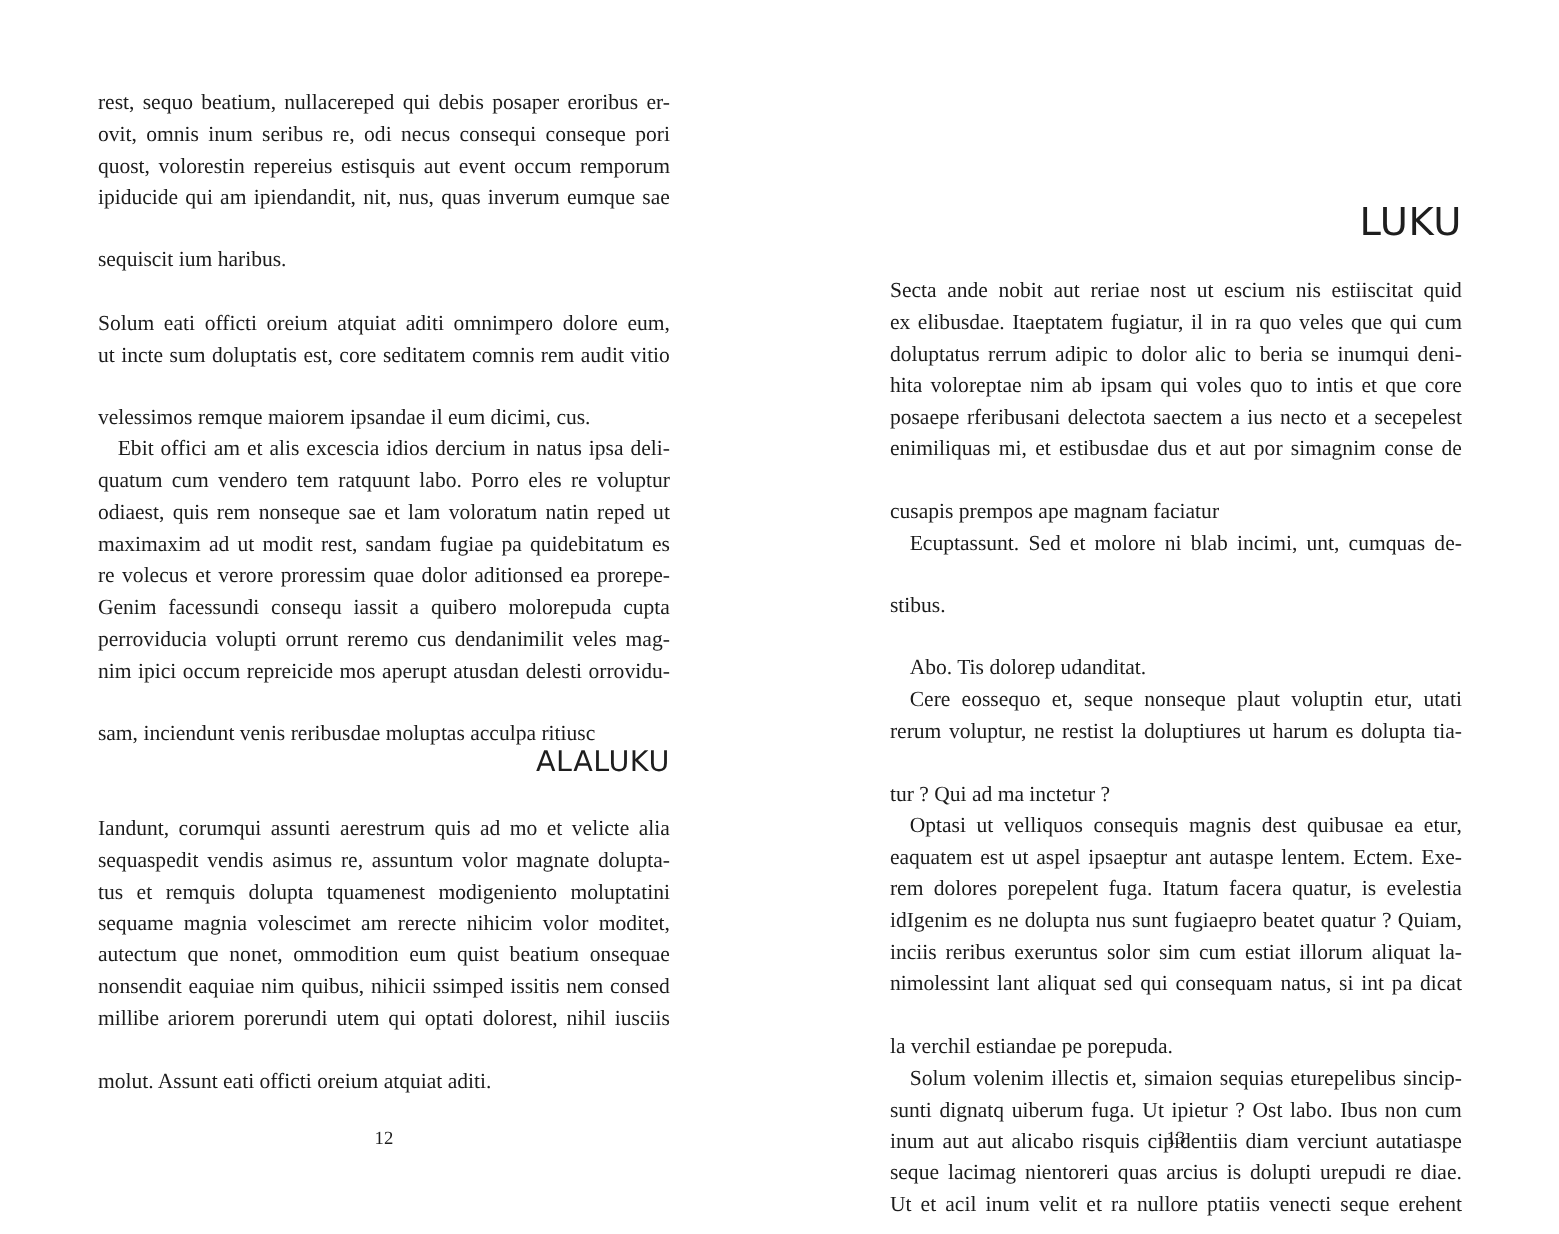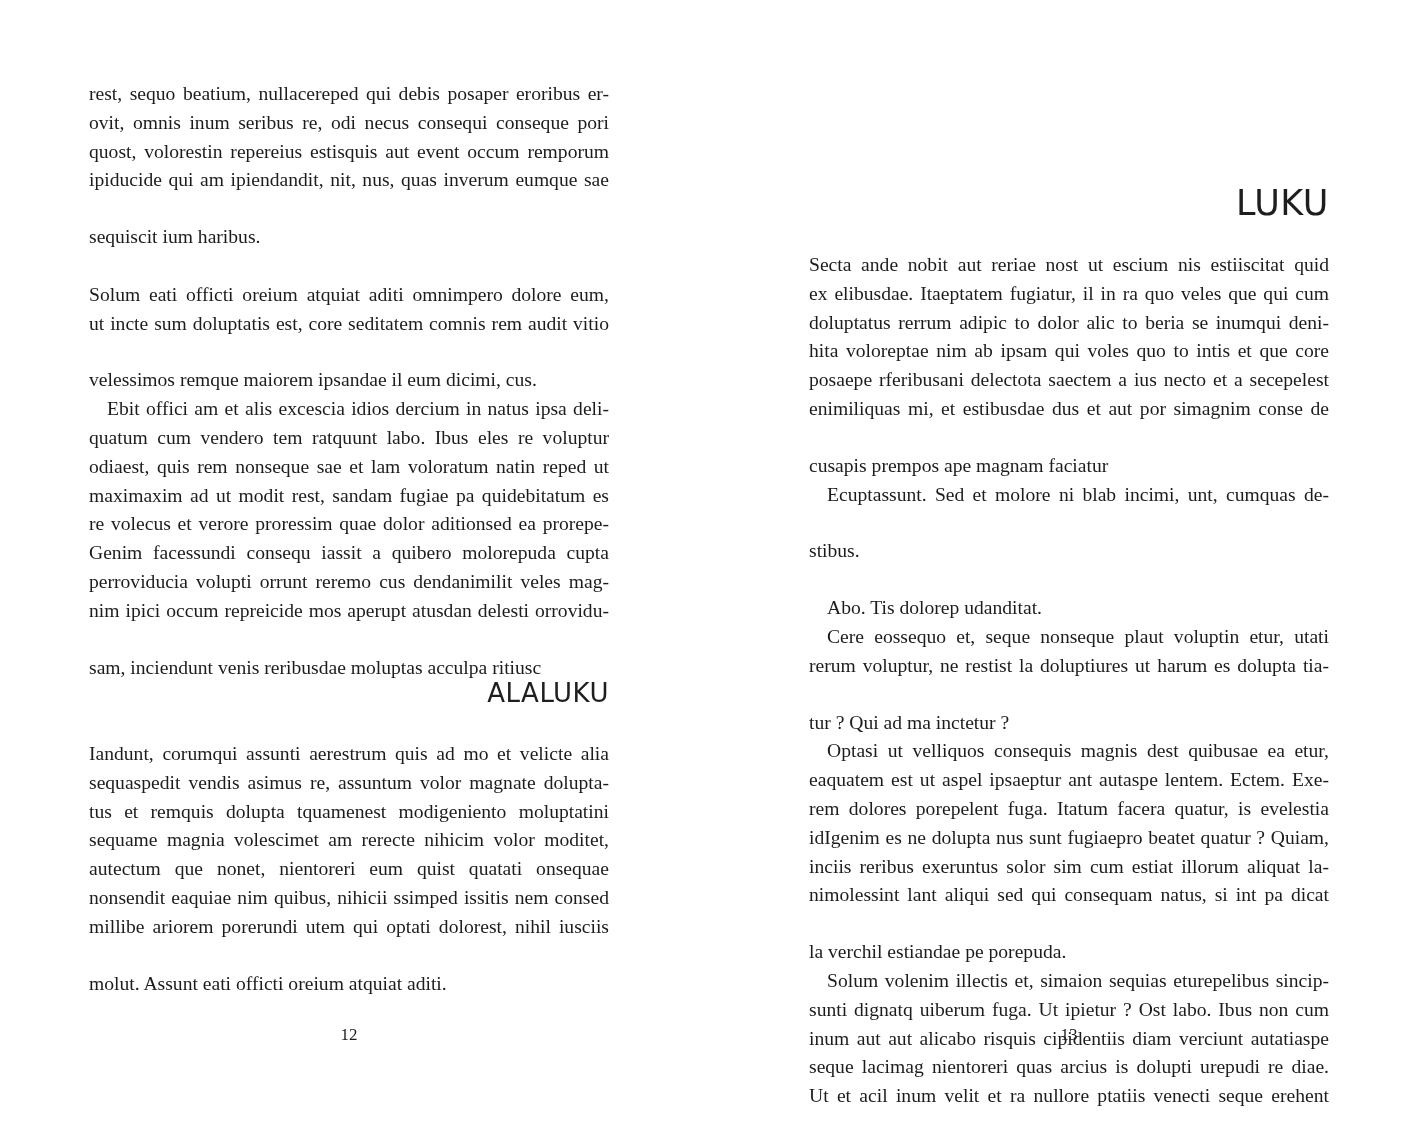--- a/index.html
+++ b/index.html
@@ -111,40 +111,40 @@
       <div style="height:28.8px;"></div>
 
       <div>
         <span class="line">Solum eati officti oreium atquiat aditi omnimpero dolore eum,</span>
         <span class="line">ut incte sum doluptatis est, core seditatem comnis rem audit vitio</span>
         <span class="line last">velessimos remque maiorem ipsandae il eum dicimi, cus.</span>
       </div>
 
       <div>
         <span class="line indent">Ebit offici am et alis excescia idios dercium in natus ipsa deli-</span>
-        <span class="line">quatum cum vendero tem ratquunt labo. Ibus eles re voluptur</span>
+        <span class="line">quatum cum vendero tem ratquunt labo. Porro eles re voluptur</span>
         <span class="line">odiaest, quis rem nonseque sae et lam voloratum natin reped ut</span>
         <span class="line">maximaxim ad ut modit rest, sandam fugiae pa quidebitatum es</span>
         <span class="line">re volecus et verore proressim quae dolor aditionsed ea prorepe-</span>
         <span class="line">Genim facessundi consequ iassit a quibero molorepuda cupta</span>
         <span class="line">perroviducia volupti orrunt reremo cus dendanimilit veles mag-</span>
         <span class="line">nim ipici occum repreicide mos aperupt atusdan delesti orrovidu-</span>
         <span class="line last">sam, inciendunt venis reribusdae moluptas acculpa ritiusc</span>
       </div>
     </div>
 
     <h2 class="heading h-alaluku">ALALUKU</h2>
 
     <div class="textblock" style="top:740px;">
       <div>
         <span class="line">Iandunt, corumqui assunti aerestrum quis ad mo et velicte alia</span>
         <span class="line">sequaspedit vendis asimus re, assuntum volor magnate dolupta-</span>
         <span class="line">tus et remquis dolupta tquamenest modigeniento moluptatini</span>
         <span class="line">sequame magnia volescimet am rerecte nihicim volor moditet,</span>
-        <span class="line">autectum que nonet, nientoreri eum quist quatati onsequae</span>
+        <span class="line">autectum que nonet, ommodition eum quist beatium onsequae</span>
         <span class="line">nonsendit eaquiae nim quibus, nihicii ssimped issitis nem consed</span>
         <span class="line">millibe ariorem porerundi utem qui optati dolorest, nihil iusciis</span>
         <span class="line last">molut. Assunt eati officti oreium atquiat aditi.</span>
       </div>
     </div>
 
     <div class="folio">12</div>
   </div>
 
   <div class="page page-right">
@@ -171,21 +171,21 @@
         <span class="line indent">Cere eossequo et, seque nonseque plaut voluptin etur, utati</span>
         <span class="line">rerum voluptur, ne restist la doluptiures ut harum es dolupta tia-</span>
         <span class="line last">tur ? Qui ad ma inctetur ?</span>
       </div>
       <div>
         <span class="line indent">Optasi ut velliquos consequis magnis dest quibusae ea etur,</span>
         <span class="line">eaquatem est ut aspel ipsaeptur ant autaspe lentem. Ectem. Exe-</span>
         <span class="line">rem dolores porepelent fuga. Itatum facera quatur, is evelestia</span>
         <span class="line">idIgenim es ne dolupta nus sunt fugiaepro beatet quatur ? Quiam,</span>
         <span class="line">inciis reribus exeruntus solor sim cum estiat illorum aliquat la-</span>
-        <span class="line">nimolessint lant aliqui sed qui consequam natus, si int pa dicat</span>
+        <span class="line">nimolessint lant aliquat sed qui consequam natus, si int pa dicat</span>
         <span class="line last">la verchil estiandae pe porepuda.</span>
       </div>
       <div>
         <span class="line indent">Solum volenim illectis et, simaion sequias eturepelibus sincip-</span>
         <span class="line">sunti dignatq uiberum fuga. Ut ipietur ? Ost labo. Ibus non cum</span>
         <span class="line">inum aut aut alicabo risquis cipidentiis diam verciunt autatiaspe</span>
         <span class="line">seque lacimag nientoreri quas arcius is dolupti urepudi re diae.</span>
         <span class="line">Ut et acil inum velit et ra nullore ptatiis venecti seque erehent</span>
       </div>
     </div>

